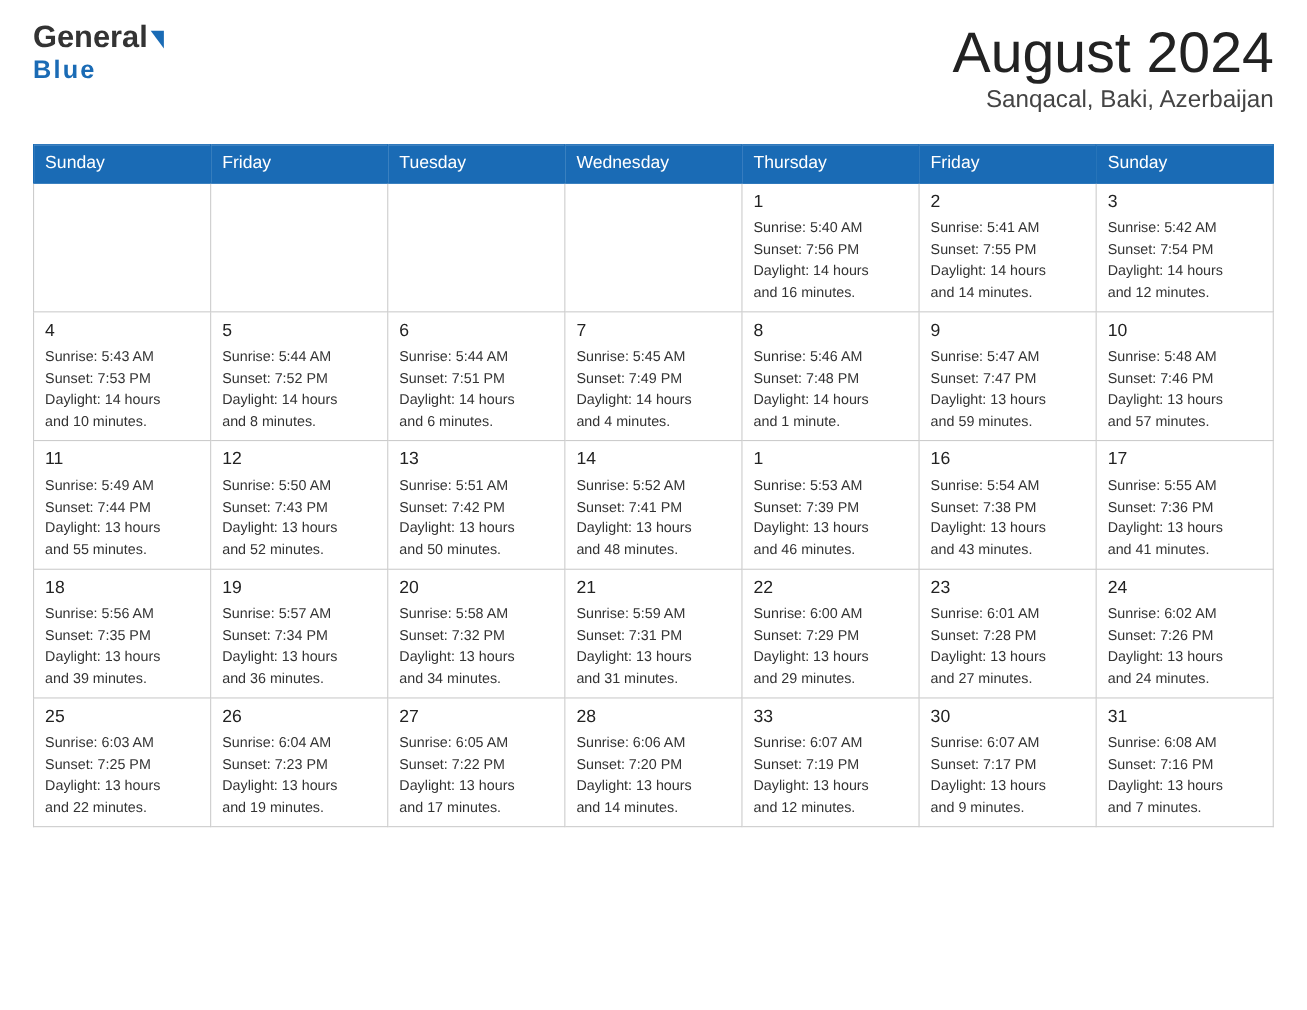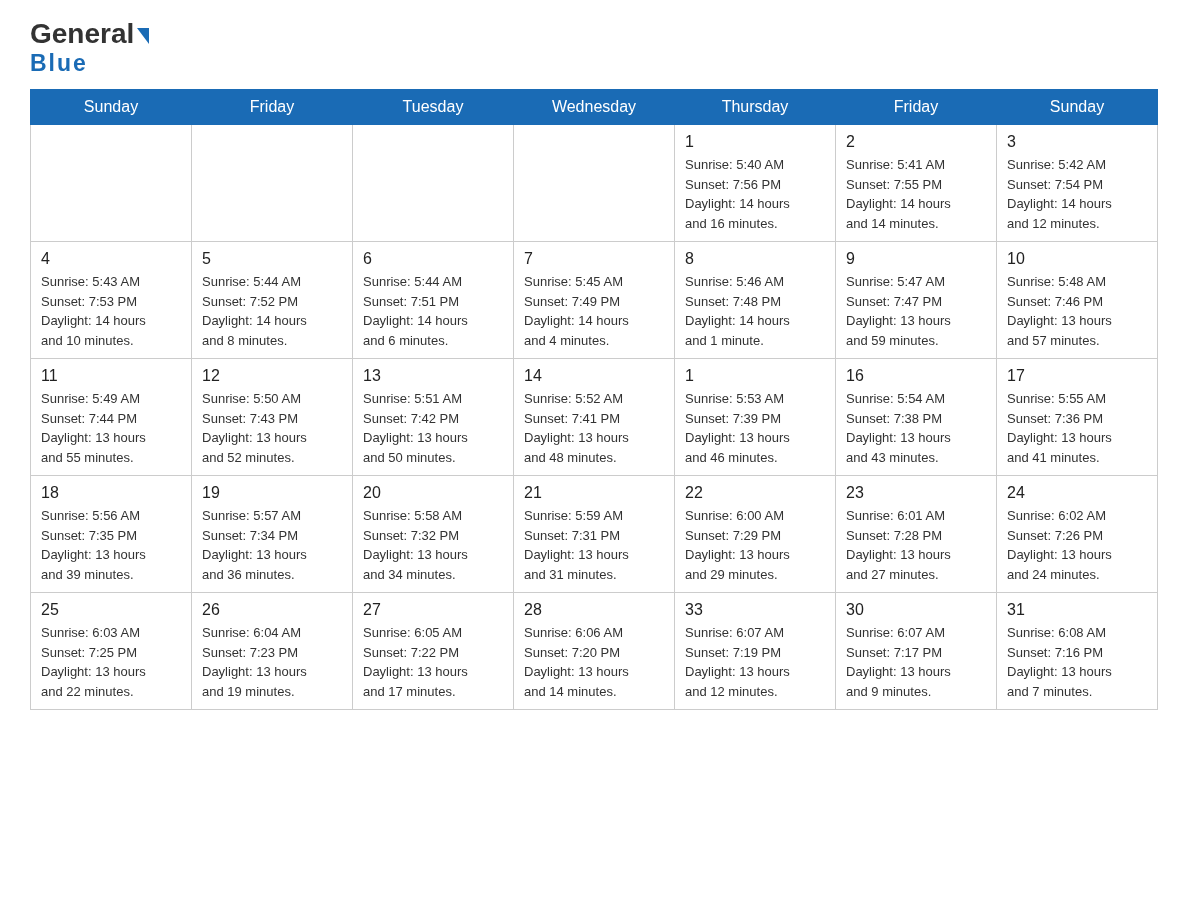--- a/index.html
+++ b/index.html
@@ -7,21 +7,21 @@
       background: #fff;
       font-family: Arial, sans-serif;
       padding: 20px 30px;
       width: 1188px;
       min-height: 918px;
     }
     .header {
       display: flex;
       justify-content: space-between;
       align-items: flex-start;
-      margin-bottom: 12px;
+      margin-bottom: 28px;
     }
     .logo {
       display: flex;
       flex-direction: column;
       align-items: flex-start;
     }
     .logo-text {
       font-size: 28px;
       font-weight: bold;
       color: #333;
@@ -48,22 +48,22 @@
       color: #444;
       font-weight: normal;
     }
     .calendar {
       width: 100%;
       border-collapse: collapse;
     }
     .calendar th {
       background-color: #1a6bb5;
       color: #fff;
-      text-align: center;
-      padding: 8px 26px;
+      text-align: left;
+      padding: 8px 10px;
       font-size: 16px;
       font-weight: normal;
       border: 1px solid #1a6bb5;
     }
     .calendar td {
       vertical-align: top;
       padding: 8px 10px;
       border: 1px solid #ccc;
       width: calc(100% / 7);
       min-height: 110px;
@@ -93,20 +93,24 @@
   </style>
 </head>
 <body>
 
 <div class="header">
   <div class="logo">
     <div class="logo-text">
       <span>General</span><span style="display:inline-block;width:0;height:0;border-left:12px solid transparent;border-right:0px solid transparent;border-top:16px solid #1a6bb5;margin-left:3px;vertical-align:middle;"></span>
     </div>
     <div class="logo-line">Blue</div>
+  </div>
+  <div class="title-section">
+    <div class="month-title">August 2024</div>
+    <div class="location">Sanqacal, Baki, Azerbaijan</div>
   </div>
 </div>
 
 <table class="calendar">
   <thead>
     <tr>
     <th>Sunday</th>
         <th>Friday</th>
         <th>Tuesday</th>
         <th>Wednesday</th>

